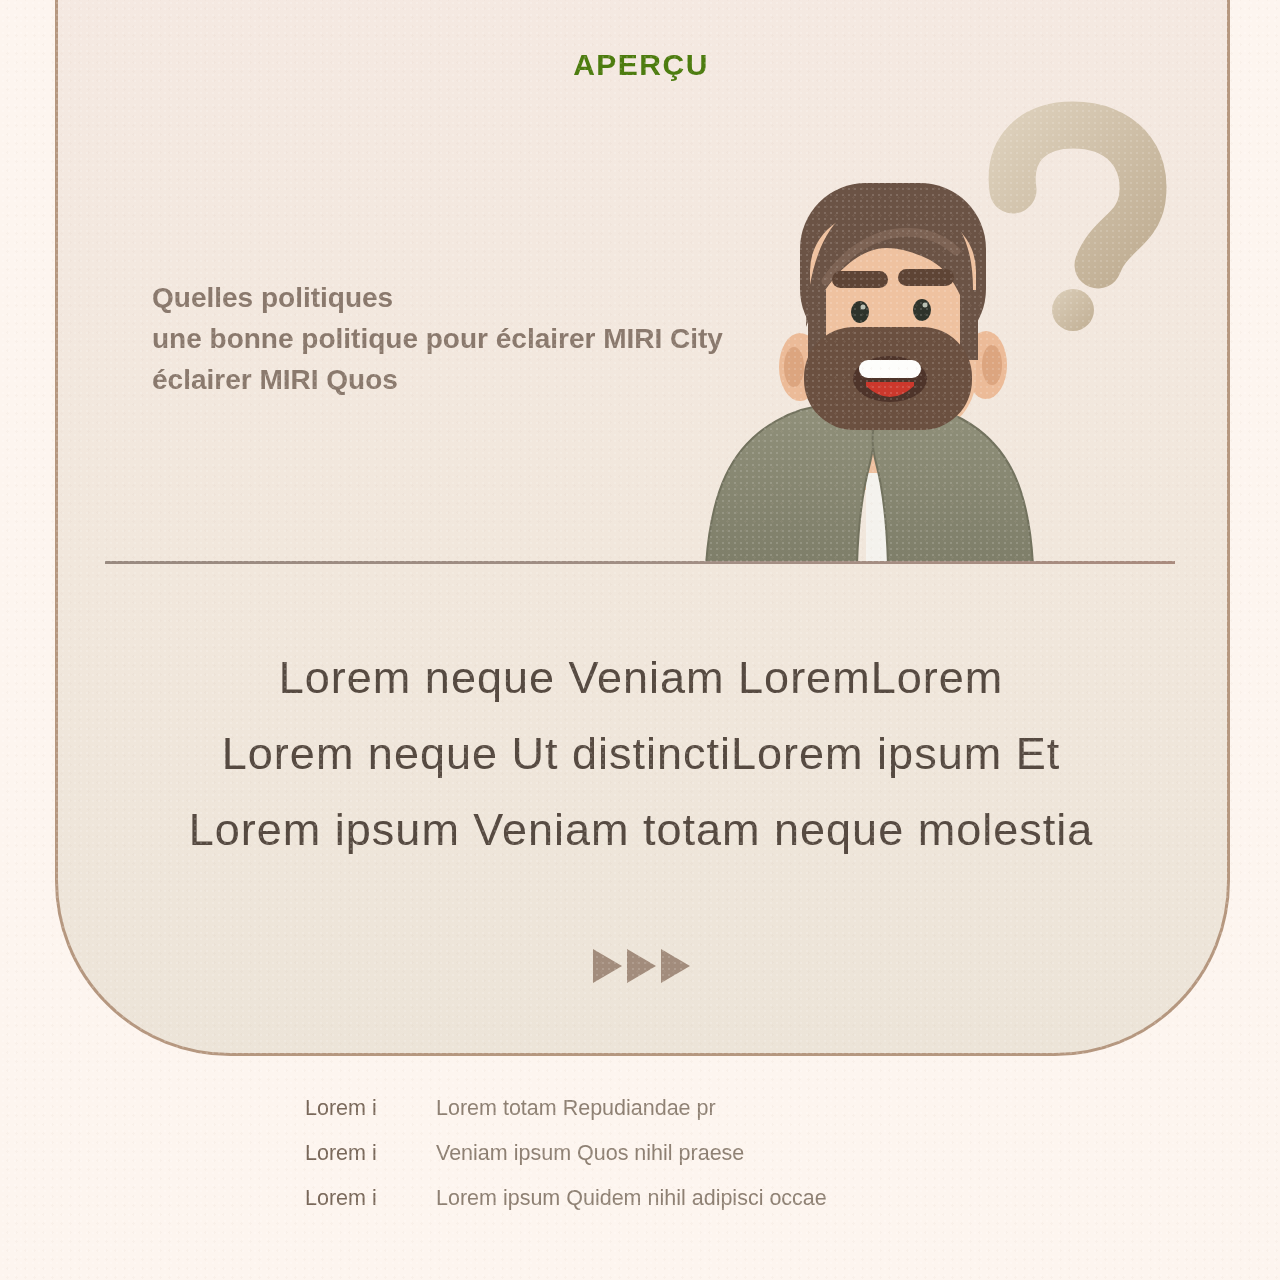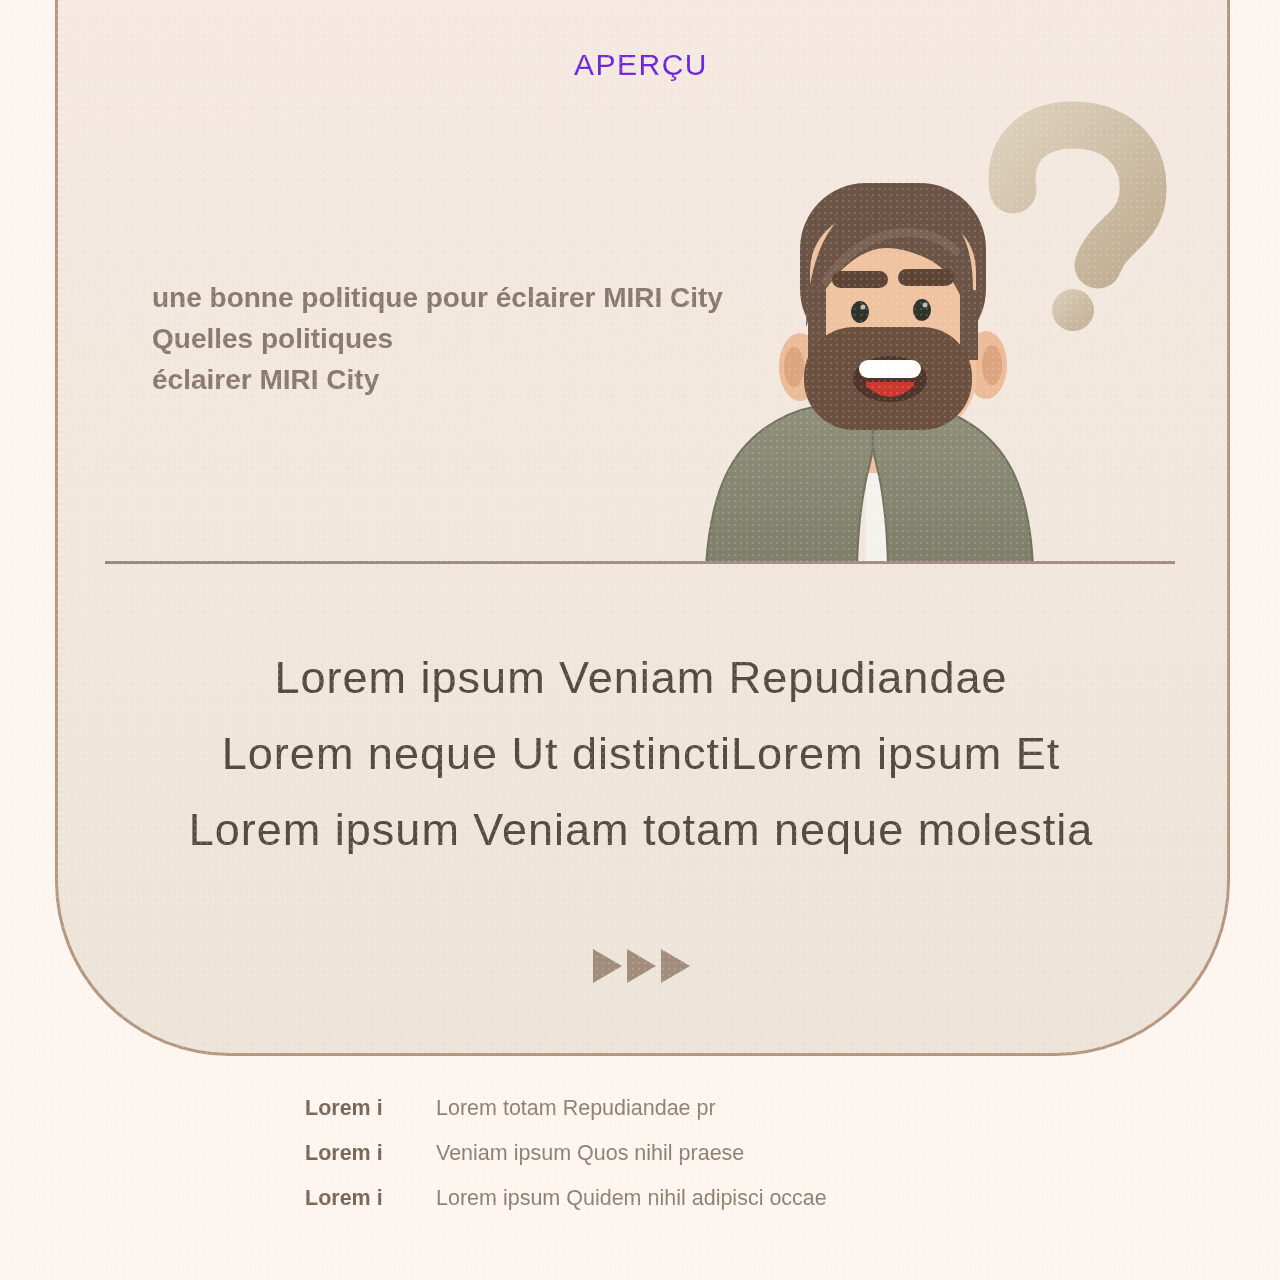--- a/index.html
+++ b/index.html
@@ -18,21 +18,21 @@
   .canvas{position:absolute;inset:0;}
   
   .card{
     position:absolute;left:55px;top:-60px;width:1169px;height:1110px;
     border:3px solid #b5977f;
     border-radius:48px 48px 175px 175px;
     background:linear-gradient(178deg,#f5e9e2 0%,#f1e7dc 55%,#ece4d8 100%);
   }
   .eyebrow{
     position:absolute;left:55px;top:48px;width:1172px;text-align:center;
-    font-size:30px;font-weight:normal;letter-spacing:1.5px;color:#6d28d9;
+    font-size:30px;font-weight:bold;letter-spacing:1.5px;color:#4d7c0f;
   }
   .question{
     position:absolute;left:152px;top:277px;
     font-size:28px;font-weight:bold;line-height:41px;color:#8a796d;
   }
   .character{
     position:absolute;left:690px;top:95px;width:480px;height:468px;overflow:hidden;
   }
   .divider{
     position:absolute;left:105px;top:561px;width:1070px;height:3px;
@@ -49,36 +49,36 @@
   .tri{
     width:0;height:0;
     border-top:17px solid transparent;border-bottom:17px solid transparent;
     border-left:29px solid #a28c7c;
   }
   .footer-list{
     position:absolute;left:305px;top:1086px;
     font-size:21.5px;color:#8e8073;
   }
   .footer-row{display:flex;height:45px;align-items:center;}
-  .footer-label{width:131px;font-weight:bold;color:#786759;}
+  .footer-label{width:131px;font-weight:normal;color:#786759;}
   .footer-text{white-space:nowrap;}
 </style>
 </head>
 <body>
 
 <div class="canvas">
 
   <div class="card"></div>
 
   <div class="eyebrow">APERÇU</div>
 
   <div class="question">
+    <div>Quelles politiques</div>
     <div>une bonne politique pour éclairer MIRI City</div>
-    <div>Quelles politiques</div>
-    <div>éclairer MIRI City</div>
+    <div>éclairer MIRI Quos</div>
   </div>
 
   <div class="character">
     <svg width="480" height="468" viewBox="0 0 480 468">
       <defs>
         <linearGradient id="qm" x1="0" y1="0" x2="1" y2="1">
           <stop offset="0" stop-color="#dccfba"></stop>
           <stop offset="1" stop-color="#c0ae93"></stop>
         </linearGradient>
         <linearGradient id="jak" x1="0" y1="0" x2="0" y2="1">
@@ -130,21 +130,21 @@
         <ellipse cx="200" cy="284" rx="37" ry="23" fill="#4e342a"></ellipse>
         <rect x="169" y="265" width="62" height="18" rx="9" fill="#fdfdfb"></rect>
         <path d="M 176 291 Q 200 313 224 291 L 224 287 L 176 287 Z" fill="#cc382c"></path>
       </g>
     </svg>
   </div>
 
   <div class="divider"></div>
 
   <div class="headline">
-    <div>Lorem ipsum Veniam Repudiandae</div>
+    <div>Lorem neque Veniam LoremLorem</div>
     <div>Lorem neque Ut distinctiLorem ipsum Et</div>
     <div>Lorem ipsum Veniam totam neque molestia</div>
   </div>
 
   <div class="arrows">
     <span class="tri"></span>
     <span class="tri"></span>
     <span class="tri"></span>
   </div>
 

